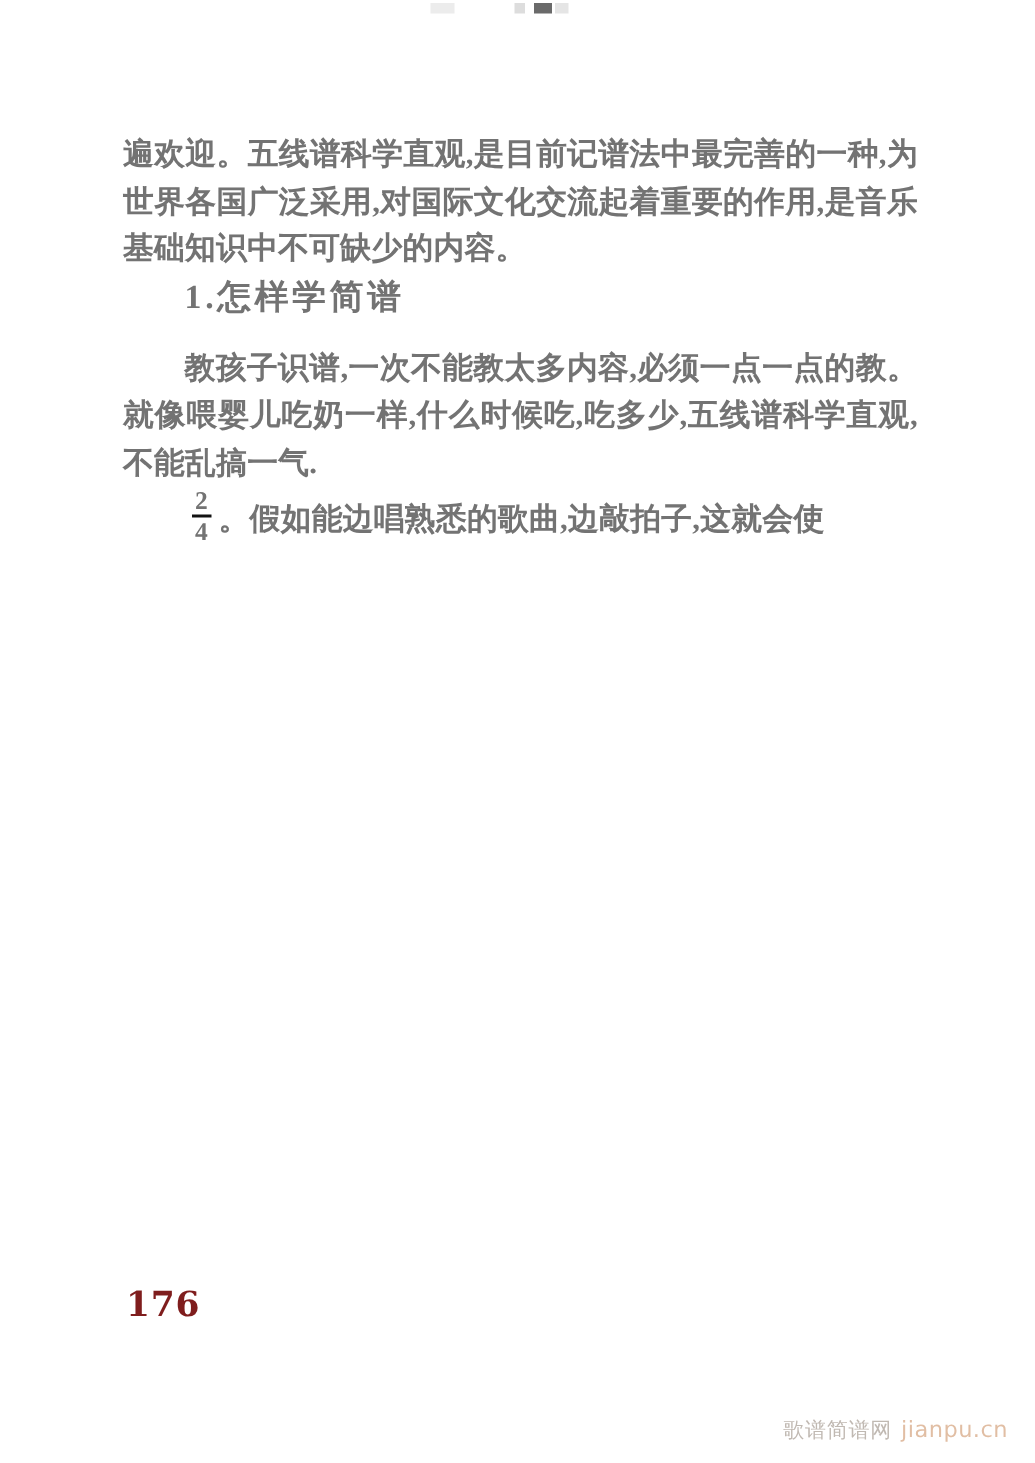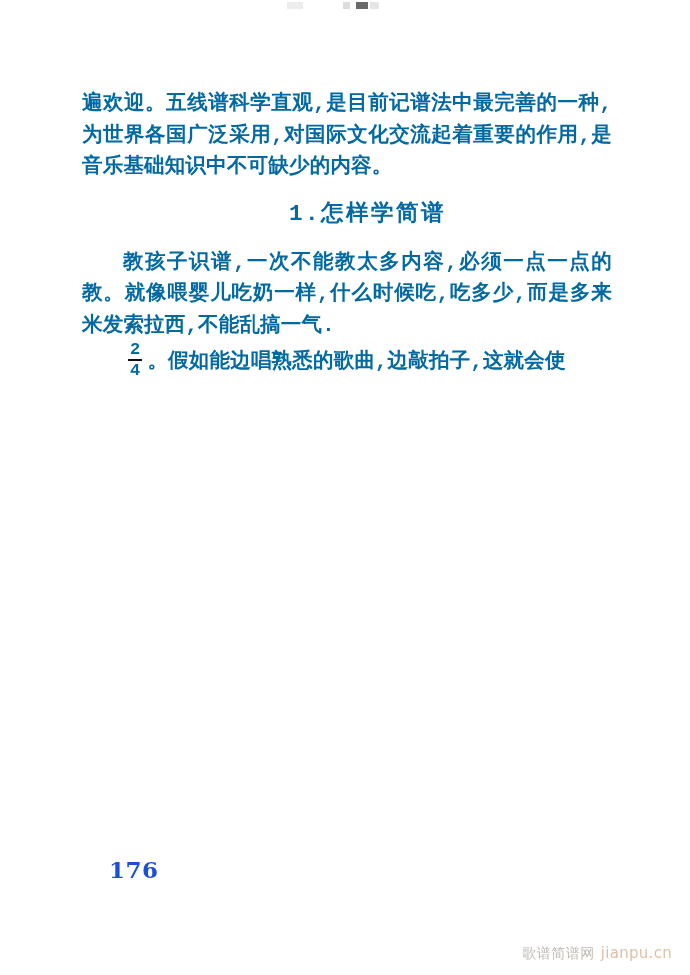--- a/index.html
+++ b/index.html
@@ -33,67 +33,67 @@
 
   #content {
     position: absolute;
     left: 82px;
     top: 88px;
     width: 530px;
   }
 
   p.para, h2.section-heading {
     margin: 0;
-    color: #0369a1;
-    font-family: Liberation Mono, monospace;
+    color: #737373;
+    font-family: Liberation Serif, serif;
     font-weight: bold;
     text-align: justify;
     text-justify: inter-character;
     letter-spacing: 0.2px;
   }
 
   p.para {
     font-size: 20.5px;
     line-height: 31.5px;
     text-indent: 41px;
   }
   p.para.noindent { text-indent: 0; }
 
   h2.section-heading {
     font-size: 22.5px;
     line-height: 30px;
-    margin: 16px 0 18px 41px;
+    margin: 0 0 18px 41px;
     letter-spacing: 2.5px;
-    text-align: center;
+    text-align: left;
   }
 
   
   .frac {
     display: inline-block;
     vertical-align: -0.45em;
     text-align: center;
     line-height: 1;
     font-size: 17px;
     margin: 0 5px;
     text-indent: 0;
   }
   .frac .num { display: block; padding: 0 2px 1px; }
   .frac .bar { display: block; height: 2px; background: #121212; }
   .frac .den { display: block; padding: 1px 2px 0; }
 
   .digits { letter-spacing: 3.5px; }
 
   #page-number {
     position: absolute;
-    left: 109px;
+    left: 84px;
     top: 856px;
     font-family: "DejaVu Serif", serif;
     font-weight: bold;
     font-size: 23px;
-    color: #1d4ed8;
+    color: #7f1d1d;
     letter-spacing: 0.5px;
   }
 
   #watermark {
     position: absolute;
     right: 18px;
     bottom: 12px;
     display: flex;
     align-items: baseline;
     gap: 6px;
@@ -124,21 +124,21 @@
   <div class="scan-artifact a4"></div>
 
   <div id="content">
 
     <p class="para noindent">遍欢迎。五线谱科学直观,是目前记谱法中最完善的一种,为世界各国广泛采用,对国际文化交流起着重要的作用,是音乐基础知识中不可缺少的内容。</p>
 
     <h2 class="section-heading">1.怎样学简谱</h2>
 
 
 
-    <p class="para">教孩子识谱,一次不能教太多内容,必须一点一点的教。就像喂婴儿吃奶一样,什么时候吃,吃多少,而是多来米发索拉西,不能乱搞一气.</p>
+    <p class="para">教孩子识谱,一次不能教太多内容,必须一点一点的教。就像喂婴儿吃奶一样,什么时候吃,吃多少,五线谱科学直观,不能乱搞一气.</p>
 
 
     <p class="para"><span class="frac"><span class="num">2</span><span class="bar"></span><span class="den">4</span></span><span>。假如能边唱熟悉的歌曲,边敲拍子,这就会使</span></p>
 
   </div>
 
   <div id="page-number">176</div>
 
   <div id="watermark">
     <span class="wm-cn">歌谱简谱网</span>

